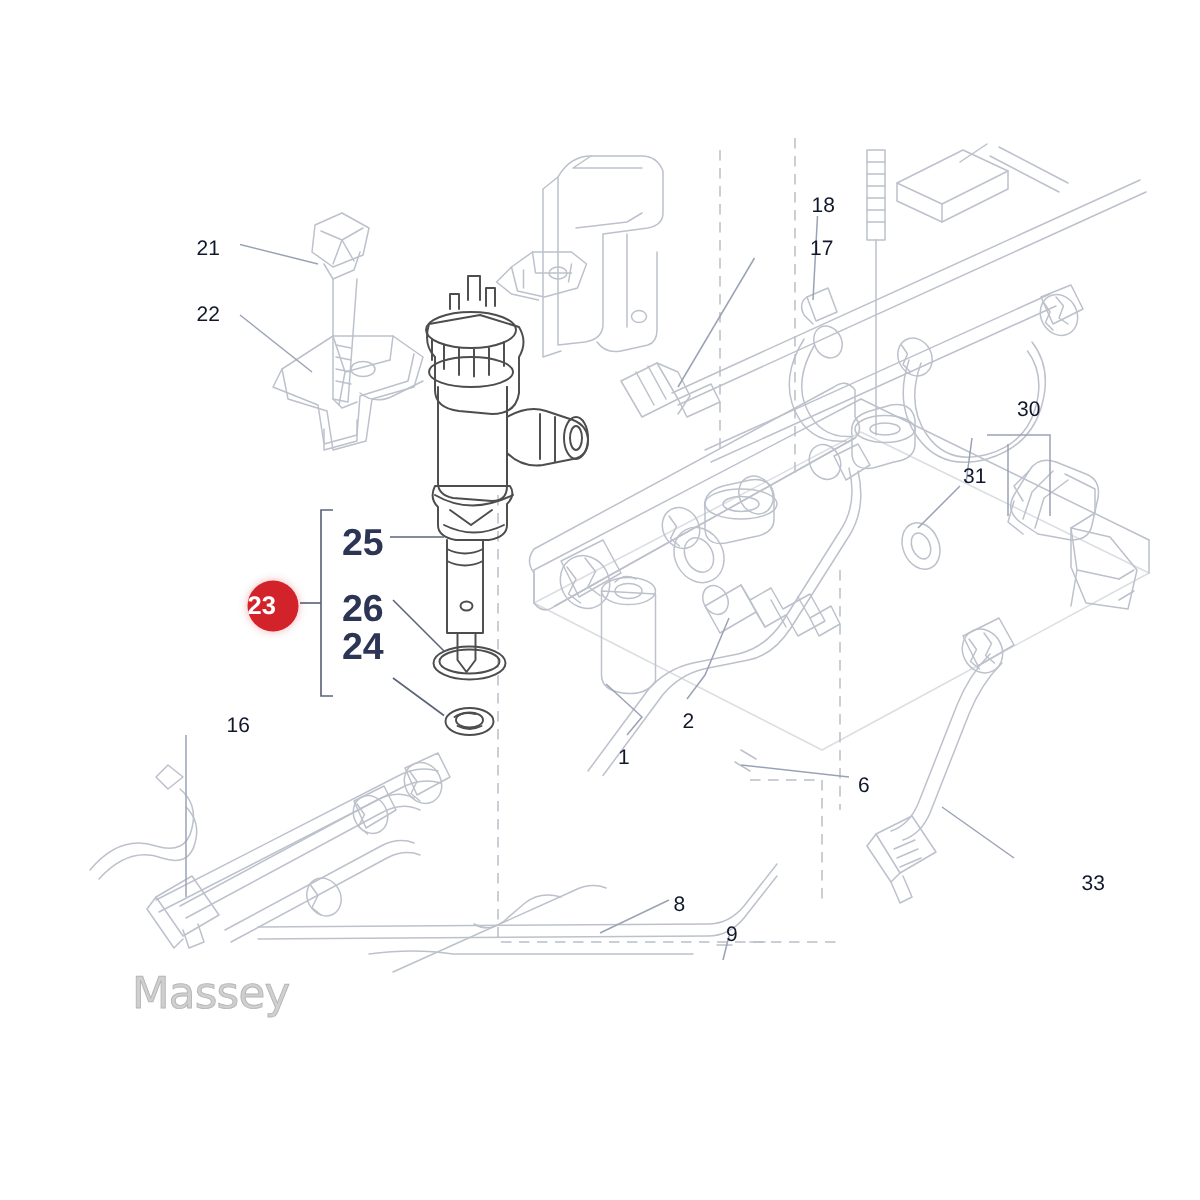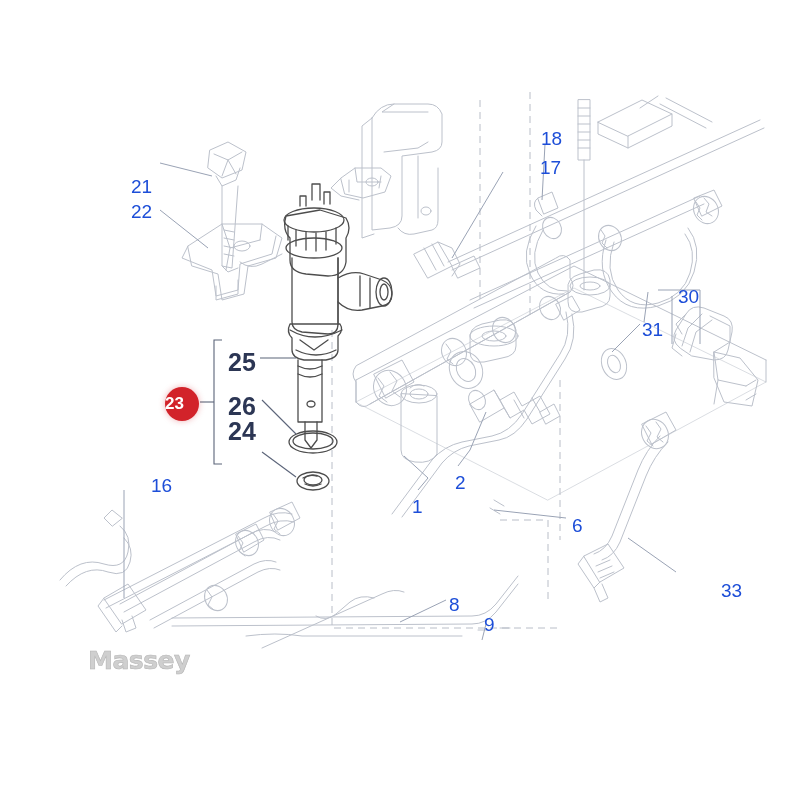--- a/index.html
+++ b/index.html
@@ -33,22 +33,22 @@
     height: 54px;
     line-height: 1;
     user-select: none;
   }
   .logo-row {
     display: block;
     white-space: nowrap;
   }
   .logo-massey {
     font-family: "DejaVu Sans", sans-serif;
-    font-size: 25px;
-    font-weight: bold;
+    font-size: 29px;
+    font-weight: normal;
     letter-spacing: -0.5px;
     color: #cfcfcf;
     -webkit-text-stroke: 0.6px #b5b5b5;
   }
   .logo-row-2 {
     margin-top: 1px;
   }
   .logo-tractor {
     font-family: "DejaVu Sans", sans-serif;
     font-size: 27px;
@@ -66,22 +66,22 @@
   }
   
   .callout {
     position: absolute;
     font-family: "Liberation Sans", sans-serif;
     color: #46506b;
     white-space: nowrap;
     user-select: none;
   }
   .callout-plain {
-    font-size: 19px;
-    color: #1d4ed8;
+    font-size: 14px;
+    color: #0f172a;
     font-weight: normal;
   }
   .callout-bold {
     font-size: 25px;
     color: #2c3654;
     font-weight: bold;
   }
   .badge-23 {
     position: absolute;
     width: 34px;
@@ -409,26 +409,26 @@
       <path class="leader-l" d="M676 572 L628 538"></path>
       <path class="leader-l" d="M446 600 L400 622"></path>
       <path class="leader-l" d="M486 624 L482 640"></path>
     </g>
   </svg>
 
   <div class="badge-23" style="left:165px; top:387px;">
     <span>23</span>
   </div>
 
-  <div class="callout callout-plain" style="left:131px; top:157px;margin-top:19px;">21</div>
+  <div class="callout callout-plain" style="left:131px; top:157px;">21</div>
   <div class="callout callout-plain" style="left:131px; top:201px;">22</div>
   <div class="callout callout-plain" style="left:495px; top:157px;margin-left:45px;">17</div>
   <div class="callout callout-plain" style="left:541px; top:128px;">18</div>
-  <div class="callout callout-plain" style="left:678px; top:286px;">30</div>
-  <div class="callout callout-plain" style="left:642px; top:319px;">31</div>
+  <div class="callout callout-plain" style="left:678px; top:264px;">30</div>
+  <div class="callout callout-plain" style="left:642px; top:309px;">31</div>
   <div class="callout callout-bold" style="left:228px; top:348px;">25</div>
   <div class="callout callout-bold" style="left:228px; top:392px;">26</div>
   <div class="callout callout-bold" style="left:228px; top:417px;">24</div>
   <div class="callout callout-plain" style="left:113px; top:475px;margin-left:38px;">16</div>
   <div class="callout callout-plain" style="left:412px; top:496px;">1</div>
   <div class="callout callout-plain" style="left:455px; top:472px;">2</div>
   <div class="callout callout-plain" style="left:572px; top:515px;">6</div>
   <div class="callout callout-plain" style="left:681px; top:580px;margin-left:40px;">33</div>
   <div class="callout callout-plain" style="left:449px; top:594px;">8</div>
   <div class="callout callout-plain" style="left:484px; top:614px;">9</div>

